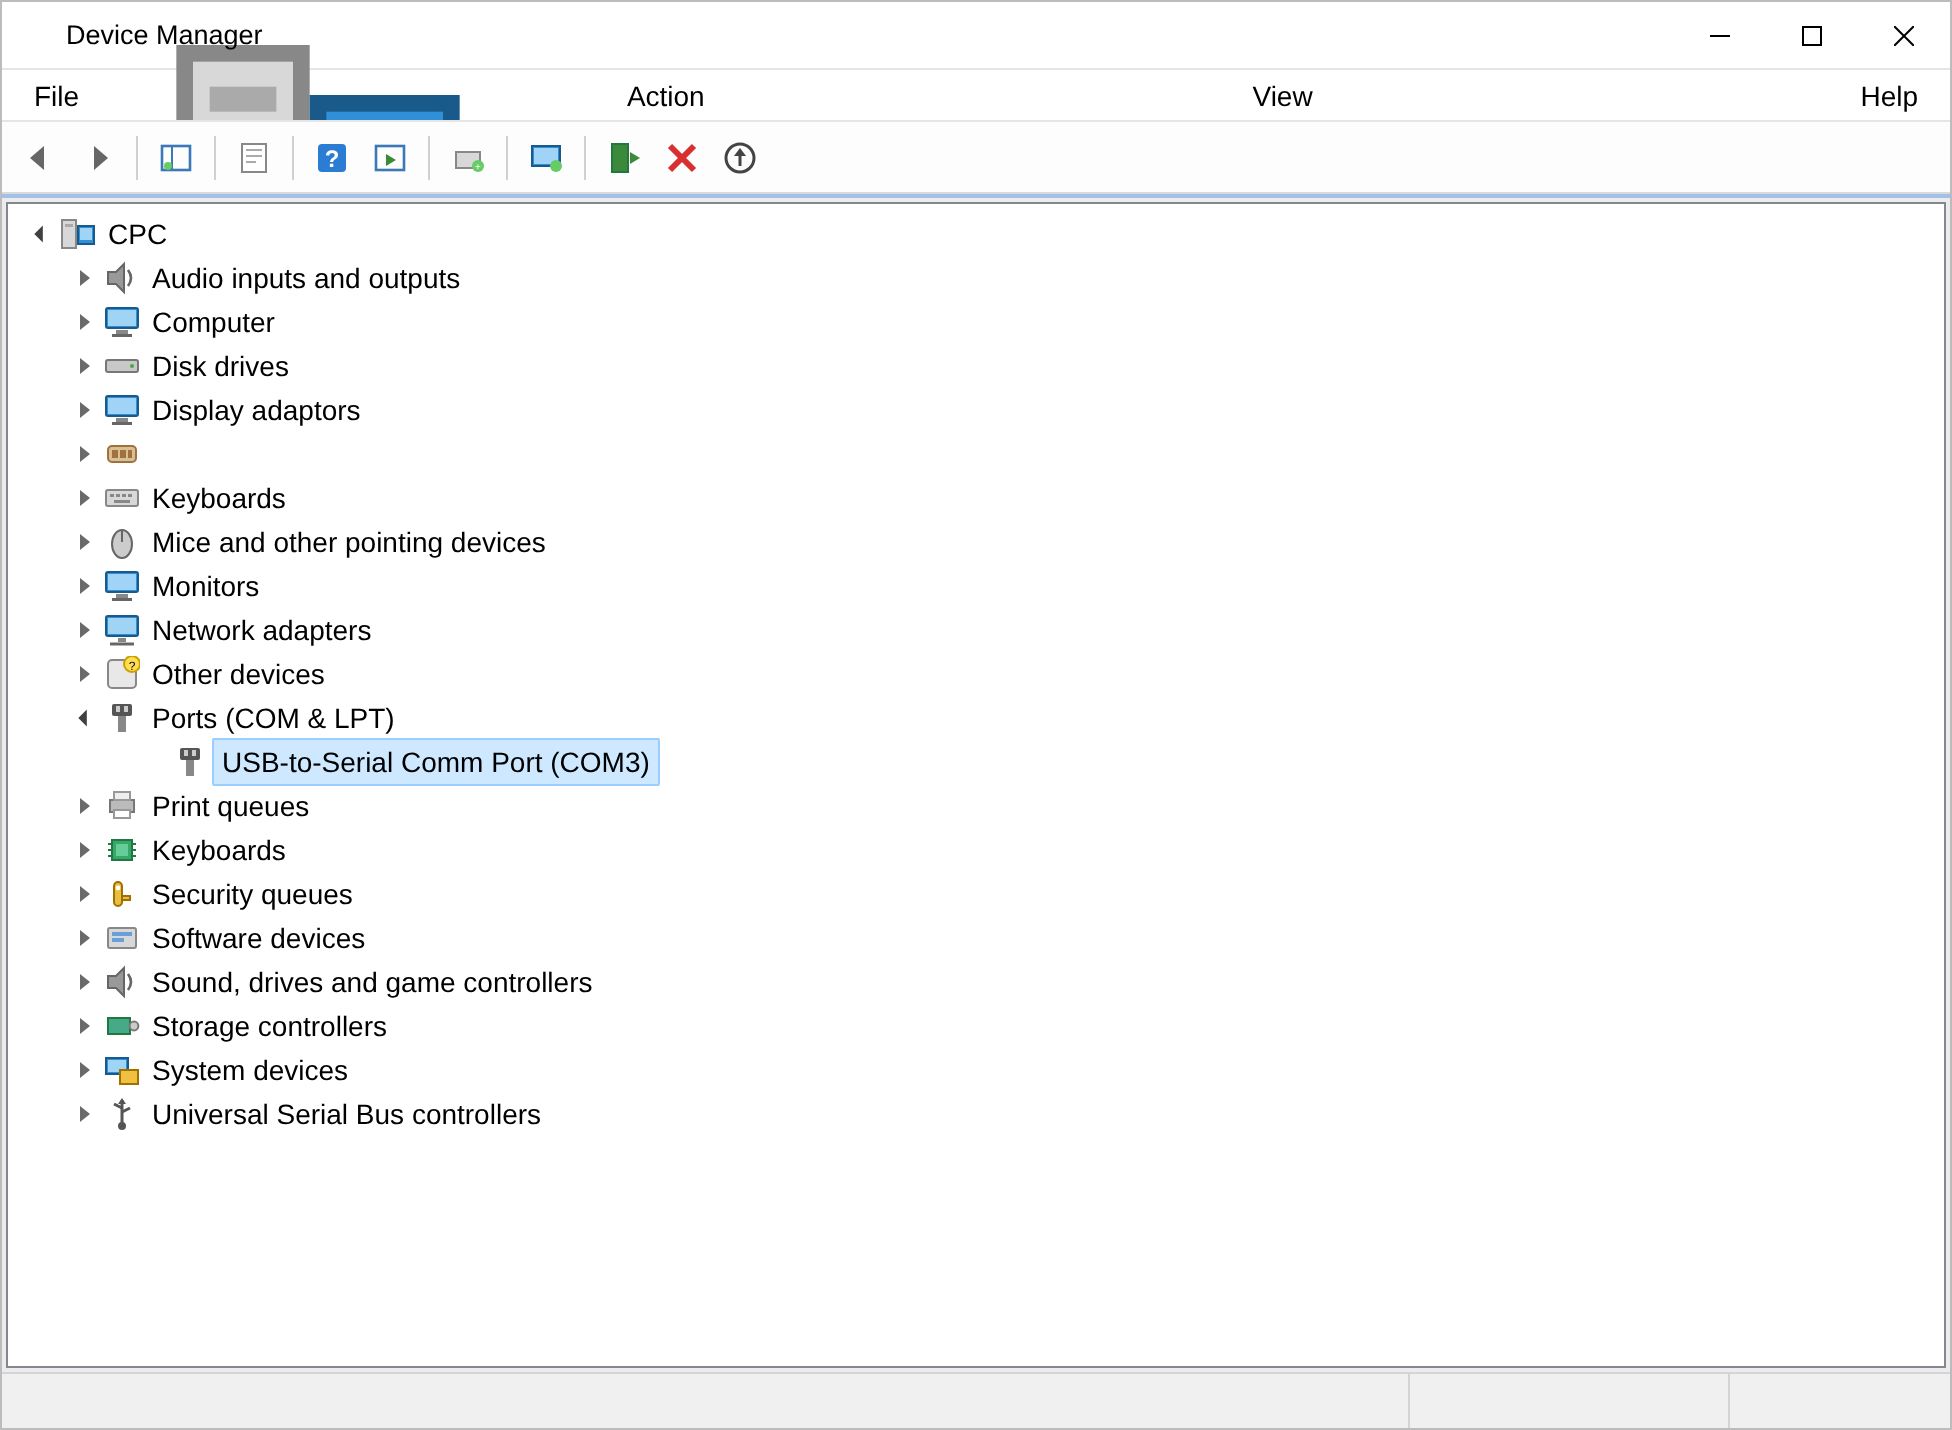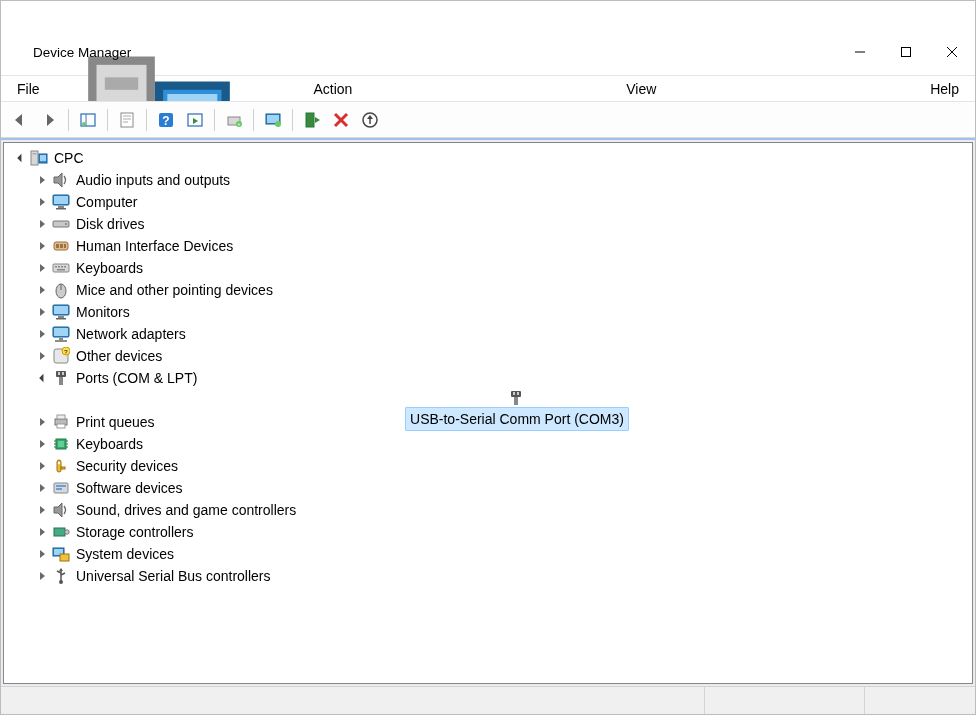--- a/index.html
+++ b/index.html
@@ -14,26 +14,25 @@
   }
   .window {
     width: 976px; height: 715px;
     border: 1px solid #bcbcbc;
     display: flex;
     flex-direction: column;
     background: #fff;
   }
   
   .titlebar {
-    height: 47px;
+    height: 34px;
     display: flex;
     align-items: center;
     padding-left: 8px;
     border-bottom: 1px solid #e5e5e5;
-    margin-top: 28px;
   }
   .titlebar .app-icon {
     width: 16px; height: 16px;
     margin-right: 8px;
   }
   .titlebar .title-text {
     font-size: 13.5px;
   }
   .titlebar .spacer { flex: 1; }
   .win-btn {
@@ -141,21 +140,21 @@
   .tree-row.selected { }
   .tree-row.selected .label {
     background: #cde8ff;
     border: 1px solid #99ceff;
     padding: 0px 4px;
     border-radius: 1px;
     margin-left: -4px;
   }
   .indent-0 { padding-left: 6px; }
   .indent-1 { padding-left: 28px; }
-  .indent-2 { padding-left: 62px; flex-direction: column; }
+  .indent-2 { padding-left: 62px; }
 
   
   .statusbar {
     height: 28px;
     background: #f0f0f0;
     border-top: 1px solid #d4d4d4;
     display: flex;
   }
   .statusbar .pane {
     border-right: 1px solid #d4d4d4;
@@ -448,24 +447,32 @@
             <svg>
               <use href="#i-disk"></use>
             </svg>
           </span>
         <span class="label">Disk drives</span>
       </div>
       <div class="tree-row indent-1">
         <span class="expander collapsed"></span>
         <span class="dev-icon">
             <svg>
+              <use href="#i-monitor"></use>
+            </svg>
+          </span>
+        <span class="label">Display adaptors</span>
+      </div>
+      <div class="tree-row indent-1">
+        <span class="expander collapsed"></span>
+        <span class="dev-icon">
+            <svg>
               <use href="#i-hid"></use>
             </svg>
           </span>
-        <span class="label">Human Interface Devices</span>
       </div>
       <div class="tree-row indent-1">
         <span class="expander collapsed"></span>
         <span class="dev-icon">
             <svg>
               <use href="#i-keyboard"></use>
             </svg>
           </span>
         <span class="label">Keyboards</span>
       </div>
@@ -543,21 +550,21 @@
           </span>
         <span class="label">Keyboards</span>
       </div>
       <div class="tree-row indent-1">
         <span class="expander collapsed"></span>
         <span class="dev-icon">
             <svg>
               <use href="#i-security"></use>
             </svg>
           </span>
-        <span class="label">Security devices</span>
+        <span class="label">Security queues</span>
       </div>
       <div class="tree-row indent-1">
         <span class="expander collapsed"></span>
         <span class="dev-icon">
             <svg>
               <use href="#i-software"></use>
             </svg>
           </span>
         <span class="label">Software devices</span>
       </div>

